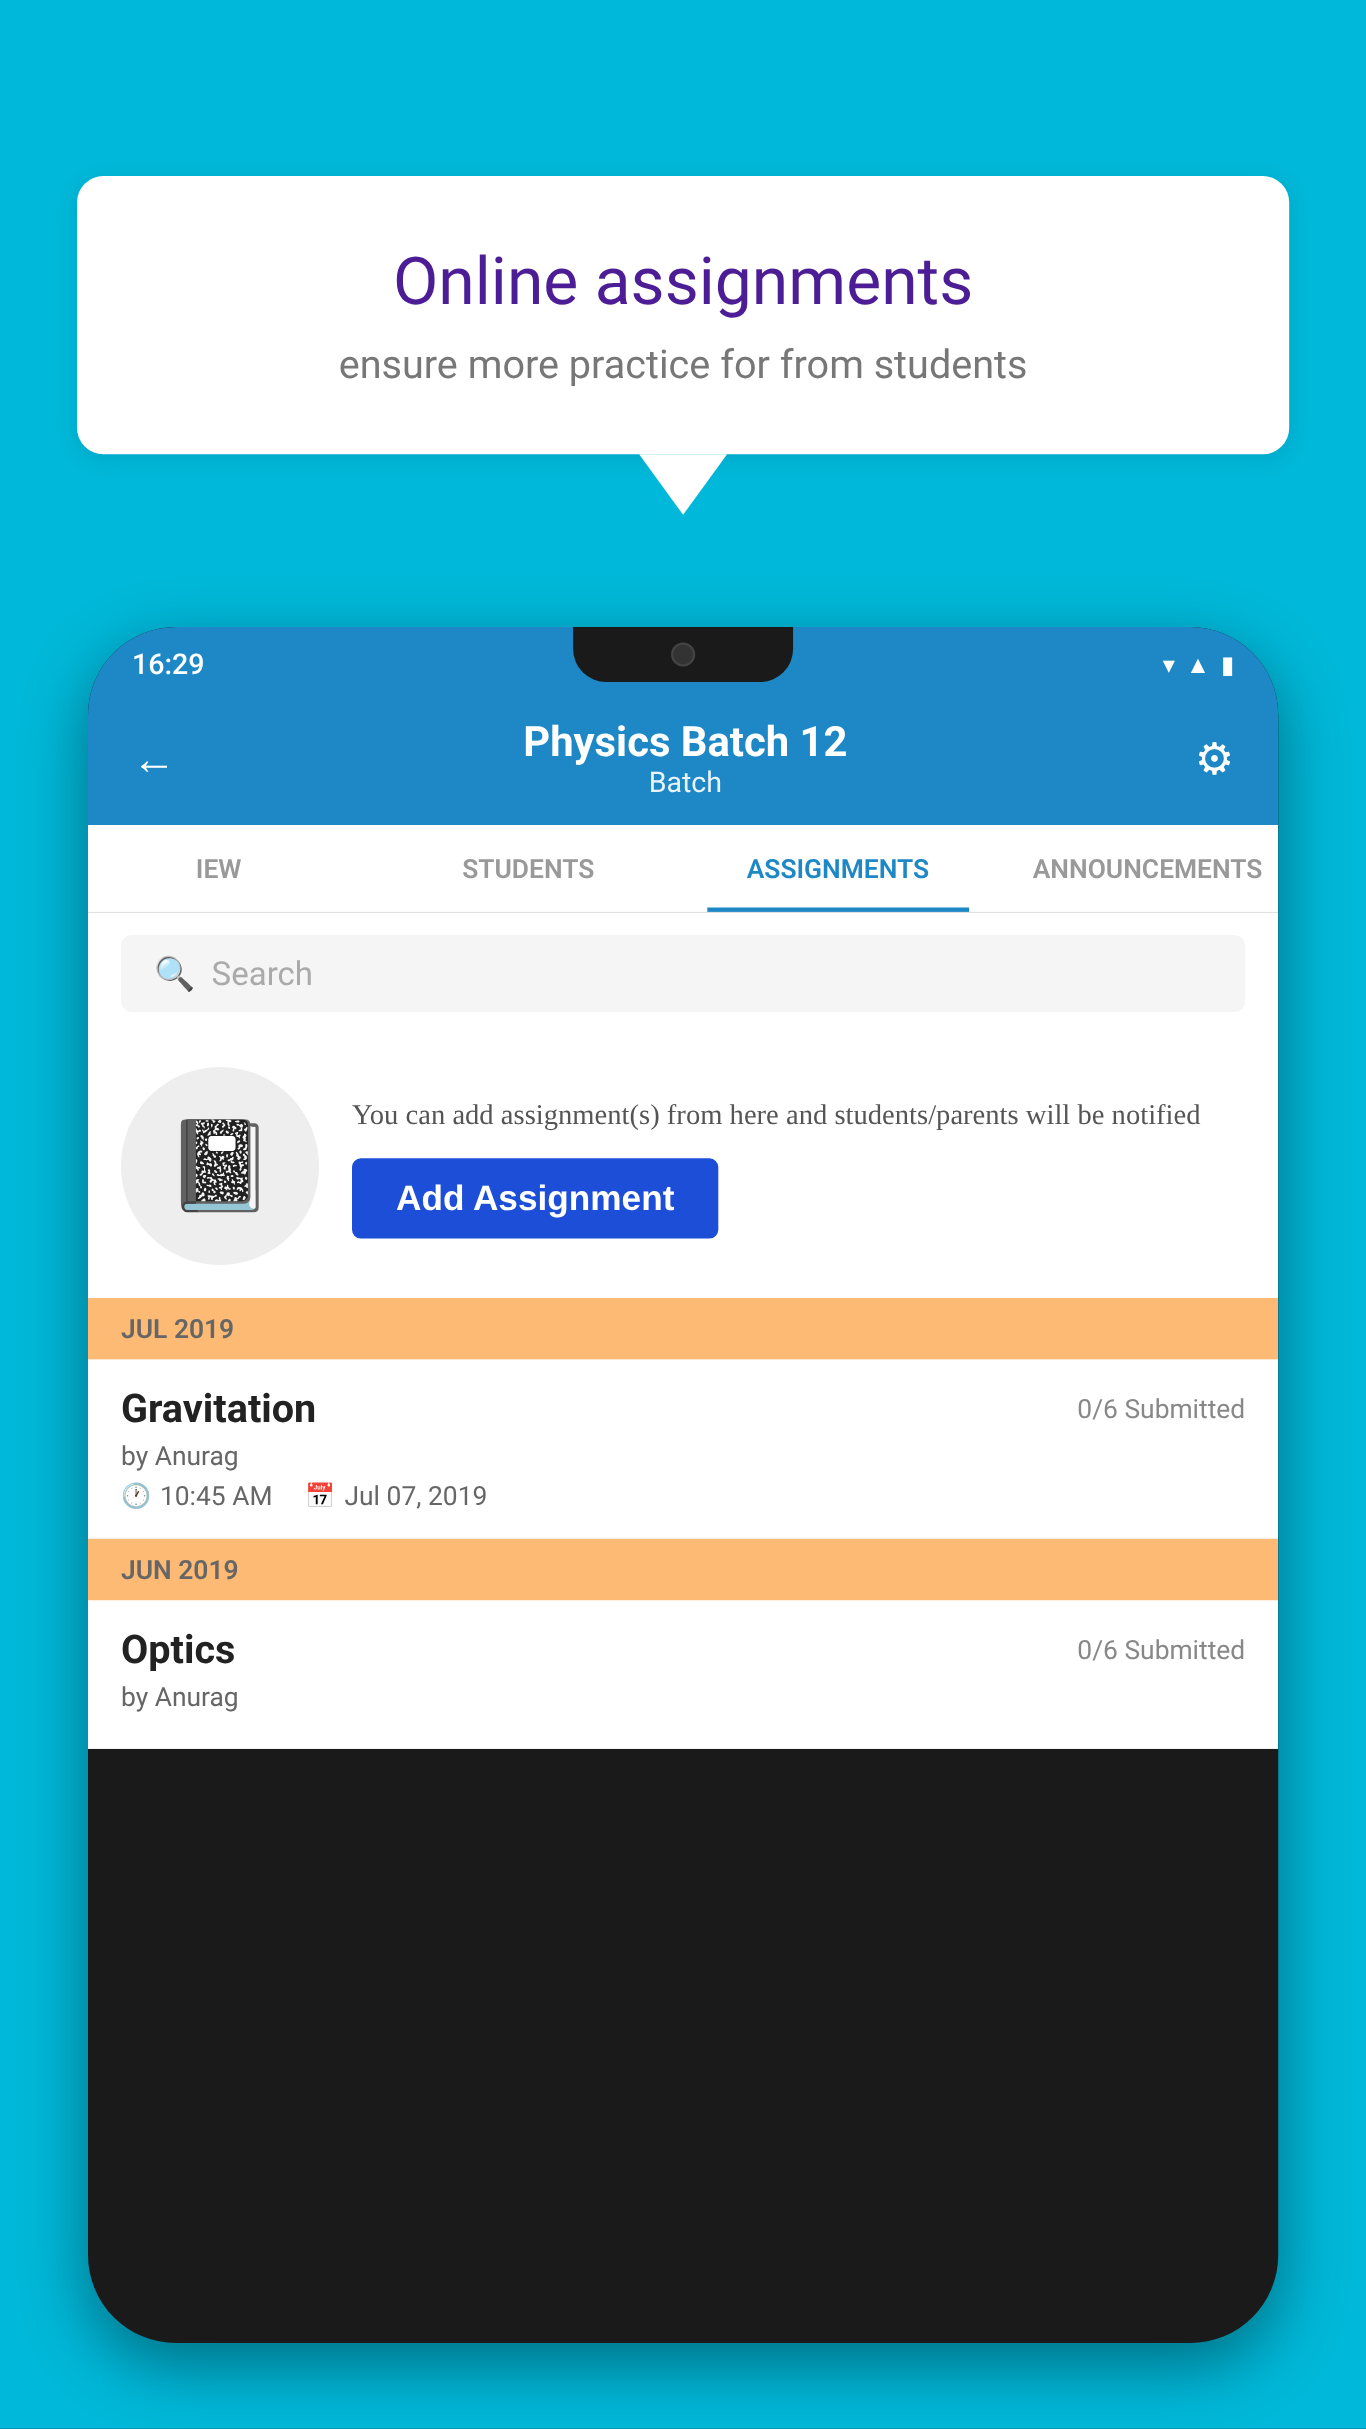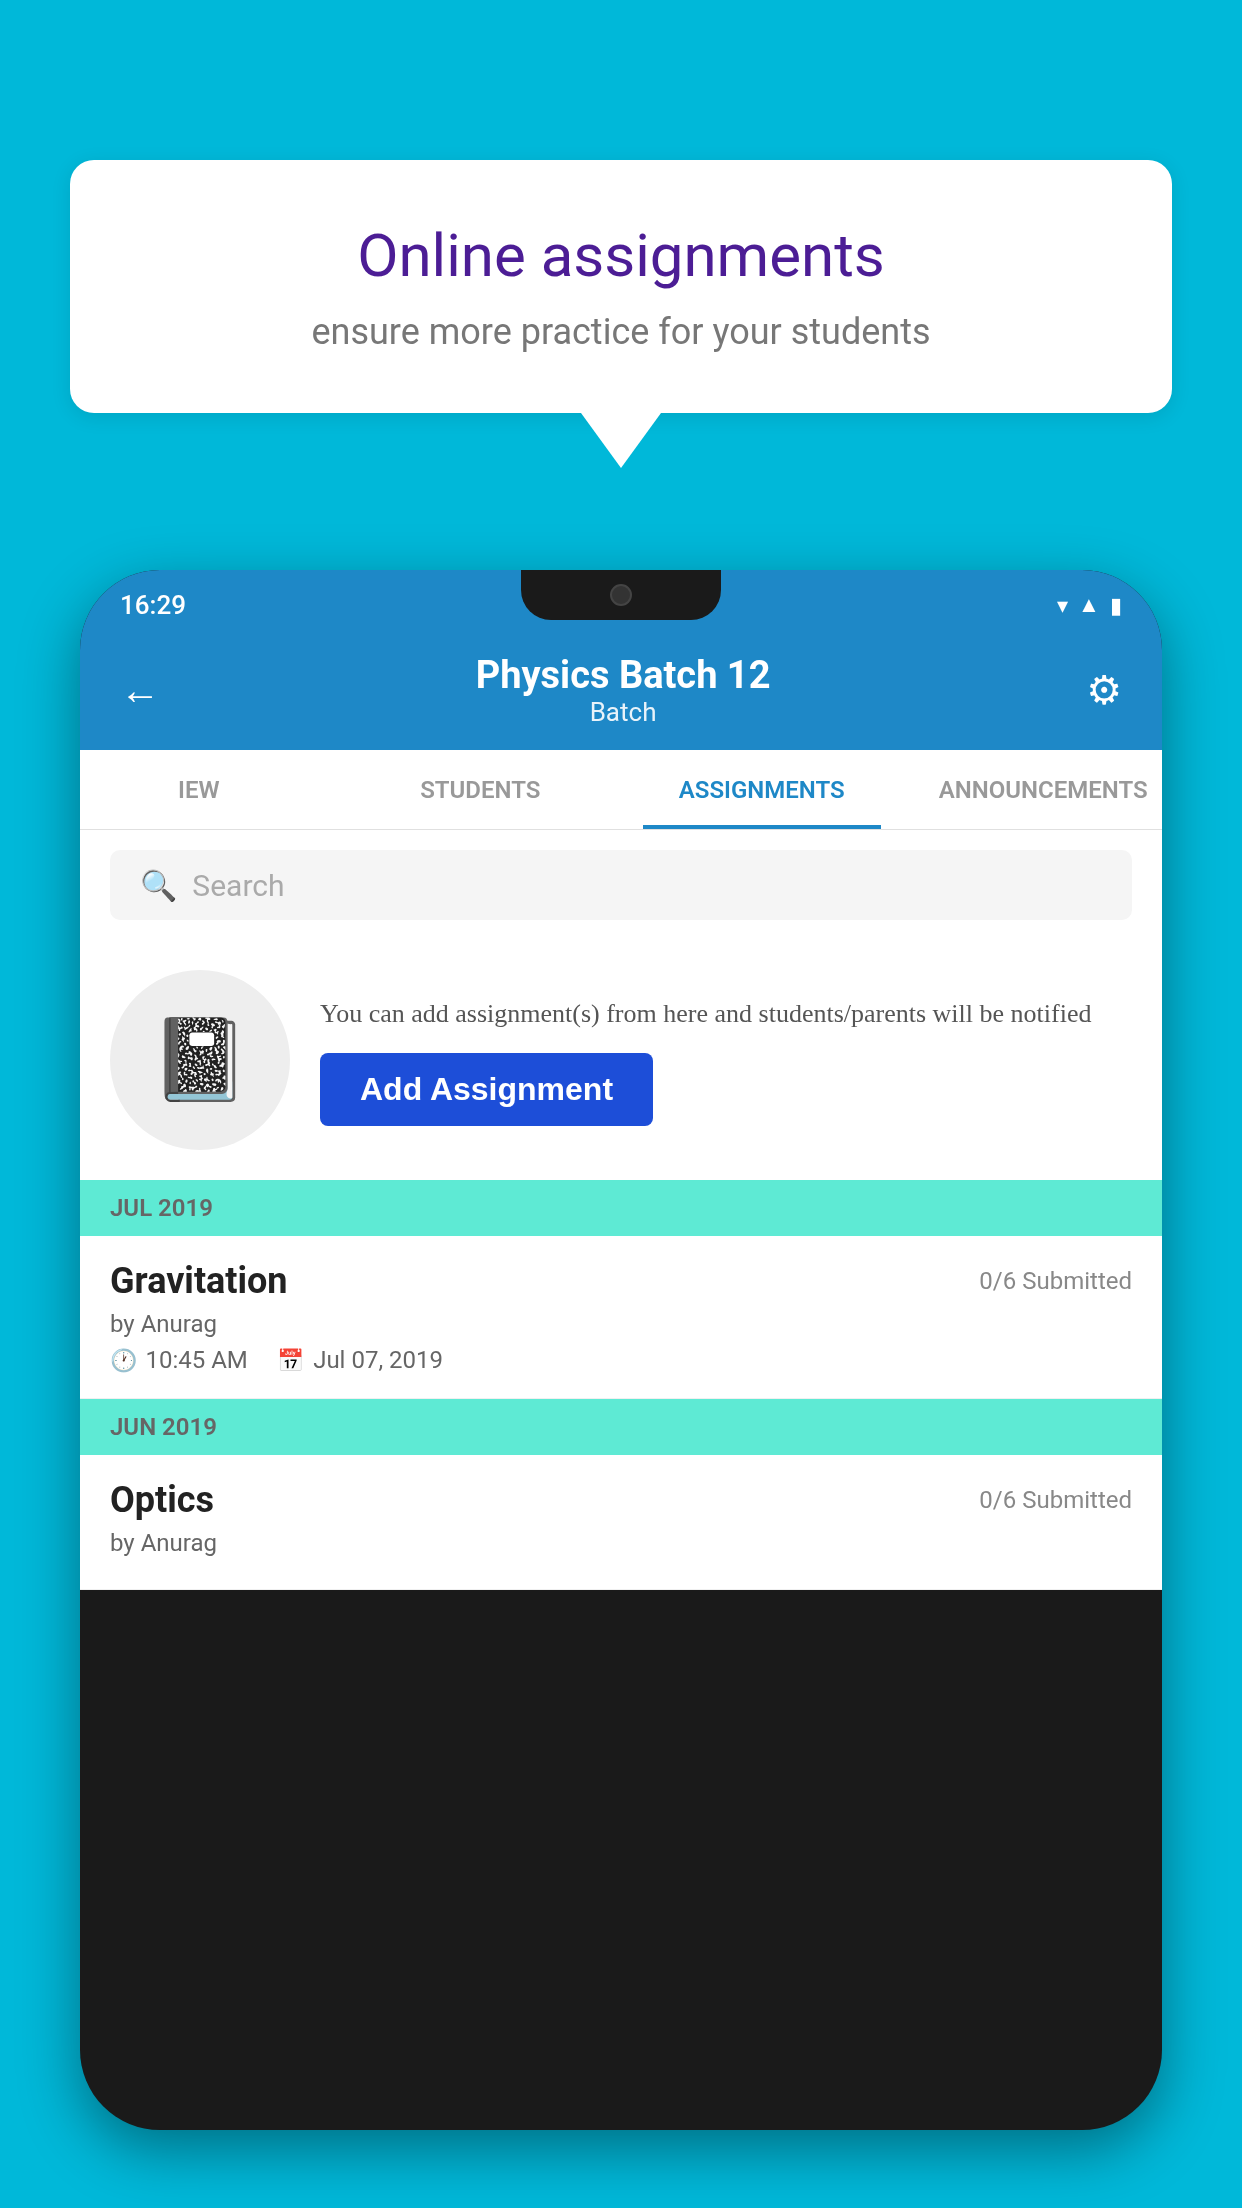--- a/index.html
+++ b/index.html
@@ -276,21 +276,21 @@
       border: none;
       border-radius: 8px;
       padding: 18px 40px;
       font-size: 32px;
       font-weight: 600;
       cursor: pointer;
     }
 
     
     .section-header {
-      background: #5eead4;
+      background: #fdba74;
       padding: 14px 30px;
       font-size: 24px;
       font-weight: 600;
       color: #666;
     }
 
     
     .assignment-item {
       background: white;
       padding: 24px 30px;
@@ -344,21 +344,21 @@
       overflow: hidden;
       height: 100%;
     }
   </style>
 </head>
 <body>
 
 <div class="speech-bubble-wrapper">
   <div class="speech-bubble">
     <div class="speech-bubble-title">Online assignments</div>
-    <div class="speech-bubble-subtitle">ensure more practice for your students</div>
+    <div class="speech-bubble-subtitle">ensure more practice for from students</div>
   </div>
   <div class="speech-bubble-tail"></div>
 </div>
 
 <div class="phone-wrapper">
   <div class="phone-frame">
     <div class="phone-notch">
       <div class="phone-camera"></div>
     </div>
 

